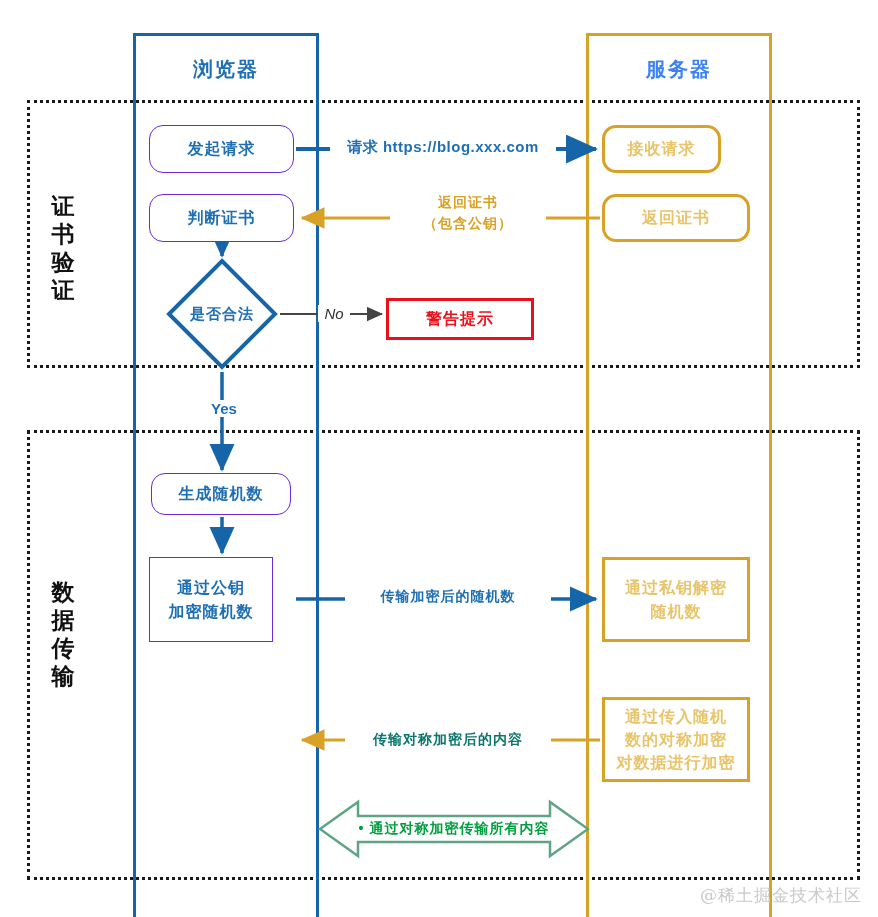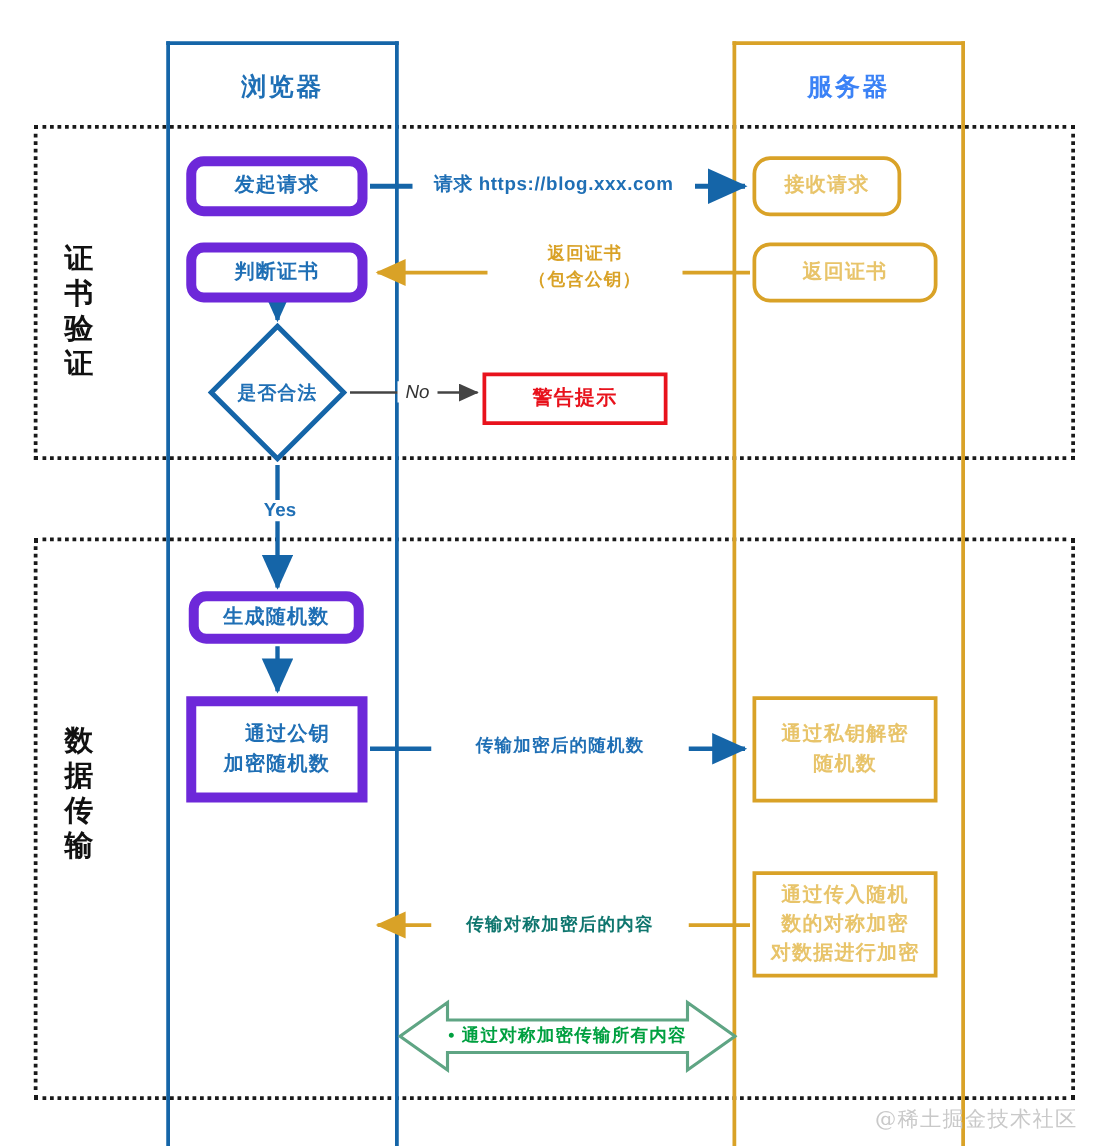--- a/index.html
+++ b/index.html
@@ -18,32 +18,32 @@
   .section-box{position:absolute;box-sizing:border-box;border:3px dotted #1a1a1a;}
   .sec1{left:27px;top:100px;width:833px;height:268px;}
   .sec2{left:27px;top:430px;width:833px;height:450px;}
   .sec-label{position:absolute;width:34px;text-align:center;font-size:23px;font-weight:bold;color:#111;line-height:1.22;letter-spacing:0;}
   .sec-label-1{left:46px;top:192px;}
   .sec-label-2{left:46px;top:578px;}
 
   
   .node{position:absolute;box-sizing:border-box;display:flex;align-items:center;justify-content:center;text-align:center;
         font-size:16px;font-weight:bold;line-height:1.45;letter-spacing:1px;background:#fff;}
-  .n-blue{border:8px solid #6d28d9;color:#1f6fb5;text-align:right;}
+  .n-blue{border:1px solid #6d28d9;color:#1f6fb5;}
   .n-gold{border:3px solid #d9a227;color:#e8c46a;}
   .n-round{border-radius:14px;}
   .n-red{border:3px solid #e8121c;color:#e8121c;}
 
   .box-send{left:149px;top:125px;width:145px;height:48px;}
   .box-recv{left:602px;top:125px;width:119px;height:48px;}
   .box-judge{left:149px;top:194px;width:145px;height:48px;}
   .box-retcert{left:602px;top:194px;width:148px;height:48px;}
   .box-warn{left:386px;top:298px;width:148px;height:42px;}
   .box-rand{left:151px;top:473px;width:140px;height:42px;}
-  .box-encpub{left:149px;top:557px;width:145px;height:85px;}
+  .box-encpub{left:149px;top:557px;width:124px;height:85px;}
   .box-decpriv{left:602px;top:557px;width:148px;height:85px;}
   .box-localdec{left:149px;top:697px;width:145px;height:85px;}
   .box-symenc{left:602px;top:697px;width:148px;height:85px;}
 
   
   .diamond-wrap{position:absolute;left:166px;top:258px;width:112px;height:112px;}
   .diamond-wrap svg{display:block;}
   .diamond-text{position:absolute;left:0;top:0;width:112px;height:112px;display:flex;align-items:center;justify-content:center;
                 font-size:15px;font-weight:bold;color:#1f6fb5;letter-spacing:1px;}
 

